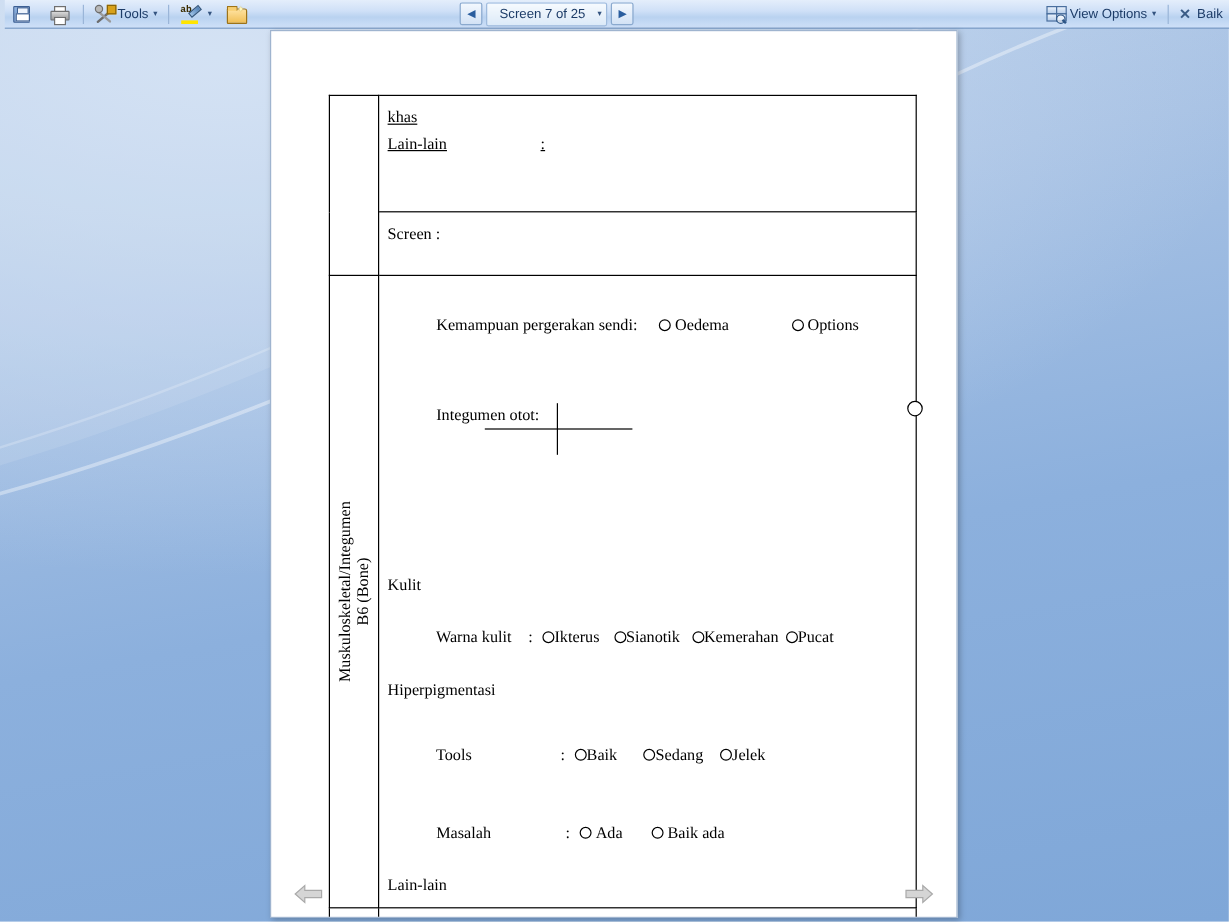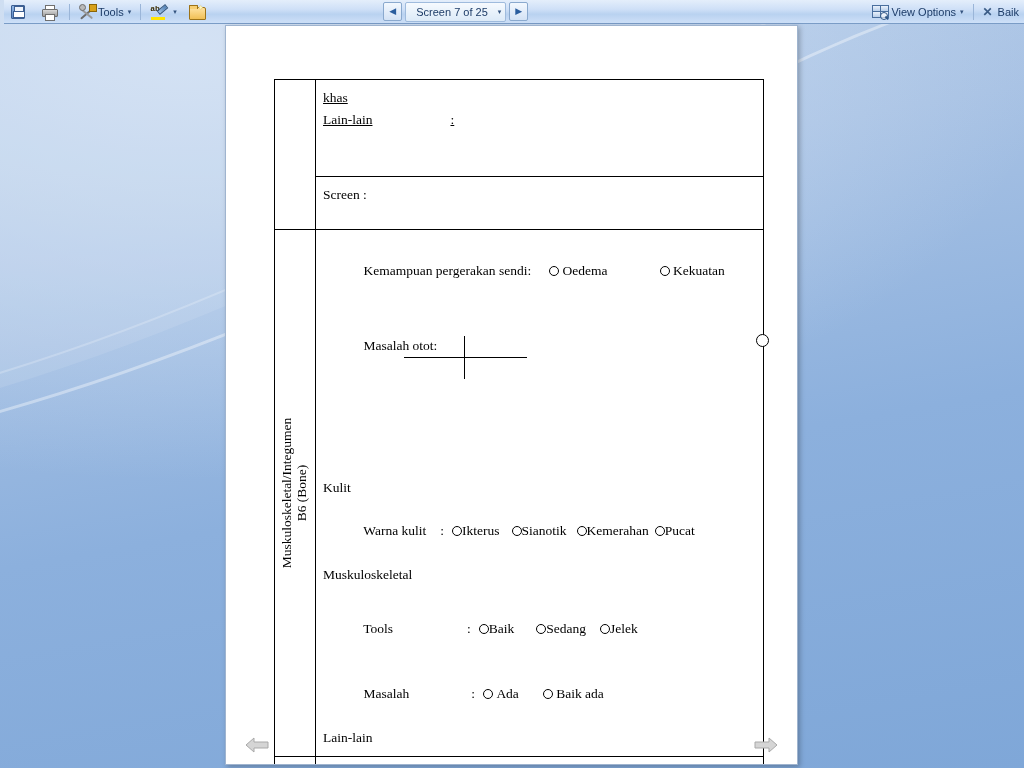--- a/index.html
+++ b/index.html
@@ -307,42 +307,42 @@
           <div>B6 (Bone)</div>
         </div>
       </td>
       <td style="height:262px; position:relative;">
 
         <div class="edge-circle"></div>
 
         <div class="cell-pad" style="padding-top:8px;">
 
           <div class="row-line">
-            <span>Kemampuan pergerakan sendi:</span><span style="display:inline-block;width:18px;"></span><span class="radio"></span>&nbsp;<span>Oedema</span><span style="display:inline-block;width:52px;"></span><span class="radio"></span>&nbsp;<span>Kekuatan</span>
+            <span>Kemampuan pergerakan sendi:</span><span style="display:inline-block;width:18px;"></span><span class="radio"></span>&nbsp;<span>Oedema</span><span style="display:inline-block;width:52px;"></span><span class="radio"></span>&nbsp;<span>Options</span>
           </div>
 
           <div class="gap-sm"></div>
 
           <div class="row-line" style="position:relative;">
-            <span>Masalah otot:</span>
+            <span>Integumen otot:</span>
             <span class="cross-wrap" style="margin-left:40px;">
               <span class="cross-h"></span>
               <span class="cross-v"></span>
             </span>
           </div>
 
           <div class="gap-sm"></div>
 
           <div class="row-line">Kulit</div>
 
           <div class="row-line">
             <span>Warna kulit</span><span style="display:inline-block;width:14px;"></span><span>:</span><span style="display:inline-block;width:8px;"></span><span class="radio"></span><span>Ikterus</span><span style="display:inline-block;width:12px;"></span><span class="radio"></span><span>Sianotik</span><span style="display:inline-block;width:10px;"></span><span class="radio"></span><span>Kemerahan</span><span style="display:inline-block;width:6px;"></span><span class="radio"></span><span>Pucat</span>
           </div>
 
-          <div class="row-line">Muskuloskeletal</div>
+          <div class="row-line">Hiperpigmentasi</div>
 
           <div class="gap-sm"></div>
 
           <div class="row-line">
             <span>Tools</span><span style="display:inline-block;width:74px;"></span><span>:</span><span style="display:inline-block;width:8px;"></span><span class="radio"></span><span>Baik</span><span style="display:inline-block;width:22px;"></span><span class="radio"></span><span>Sedang</span><span style="display:inline-block;width:14px;"></span><span class="radio"></span><span>Jelek</span>
           </div>
 
           <div class="row-line">
             <span>Masalah</span><span style="display:inline-block;width:62px;"></span><span>:</span><span style="display:inline-block;width:8px;"></span><span class="radio"></span>&nbsp;<span>Ada</span><span style="display:inline-block;width:24px;"></span><span class="radio"></span>&nbsp;<span>Baik ada</span>
           </div>

